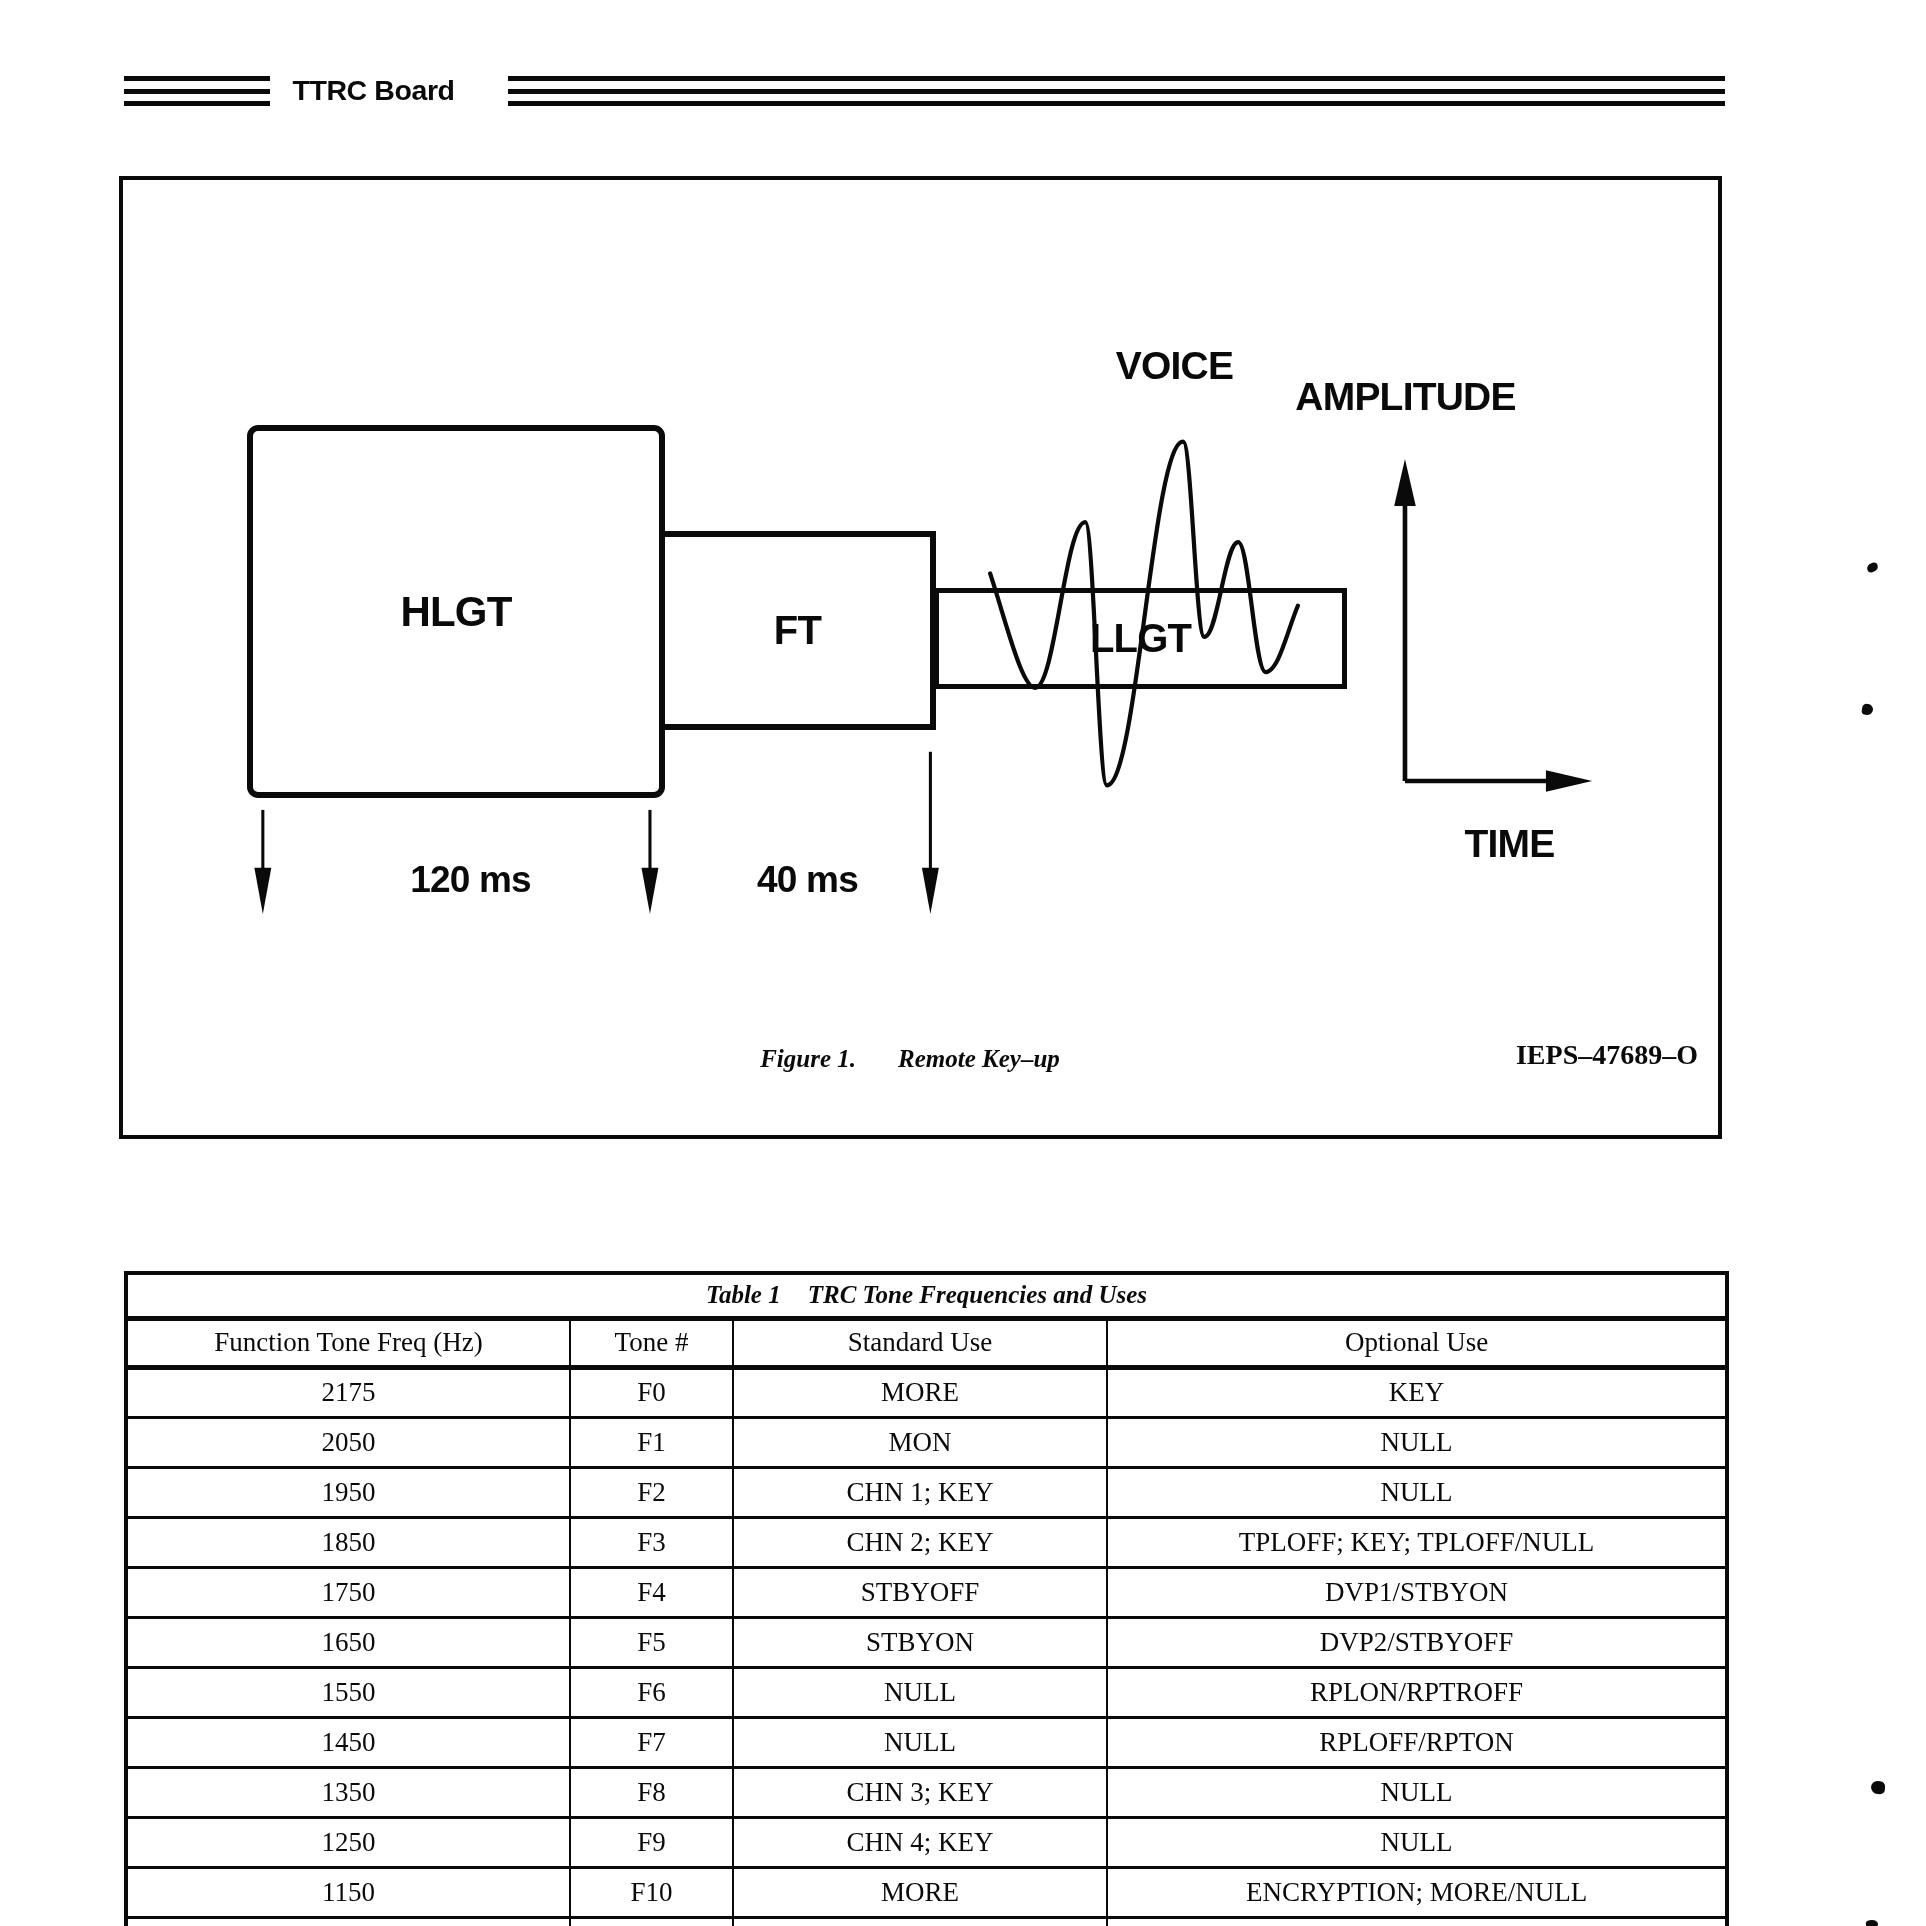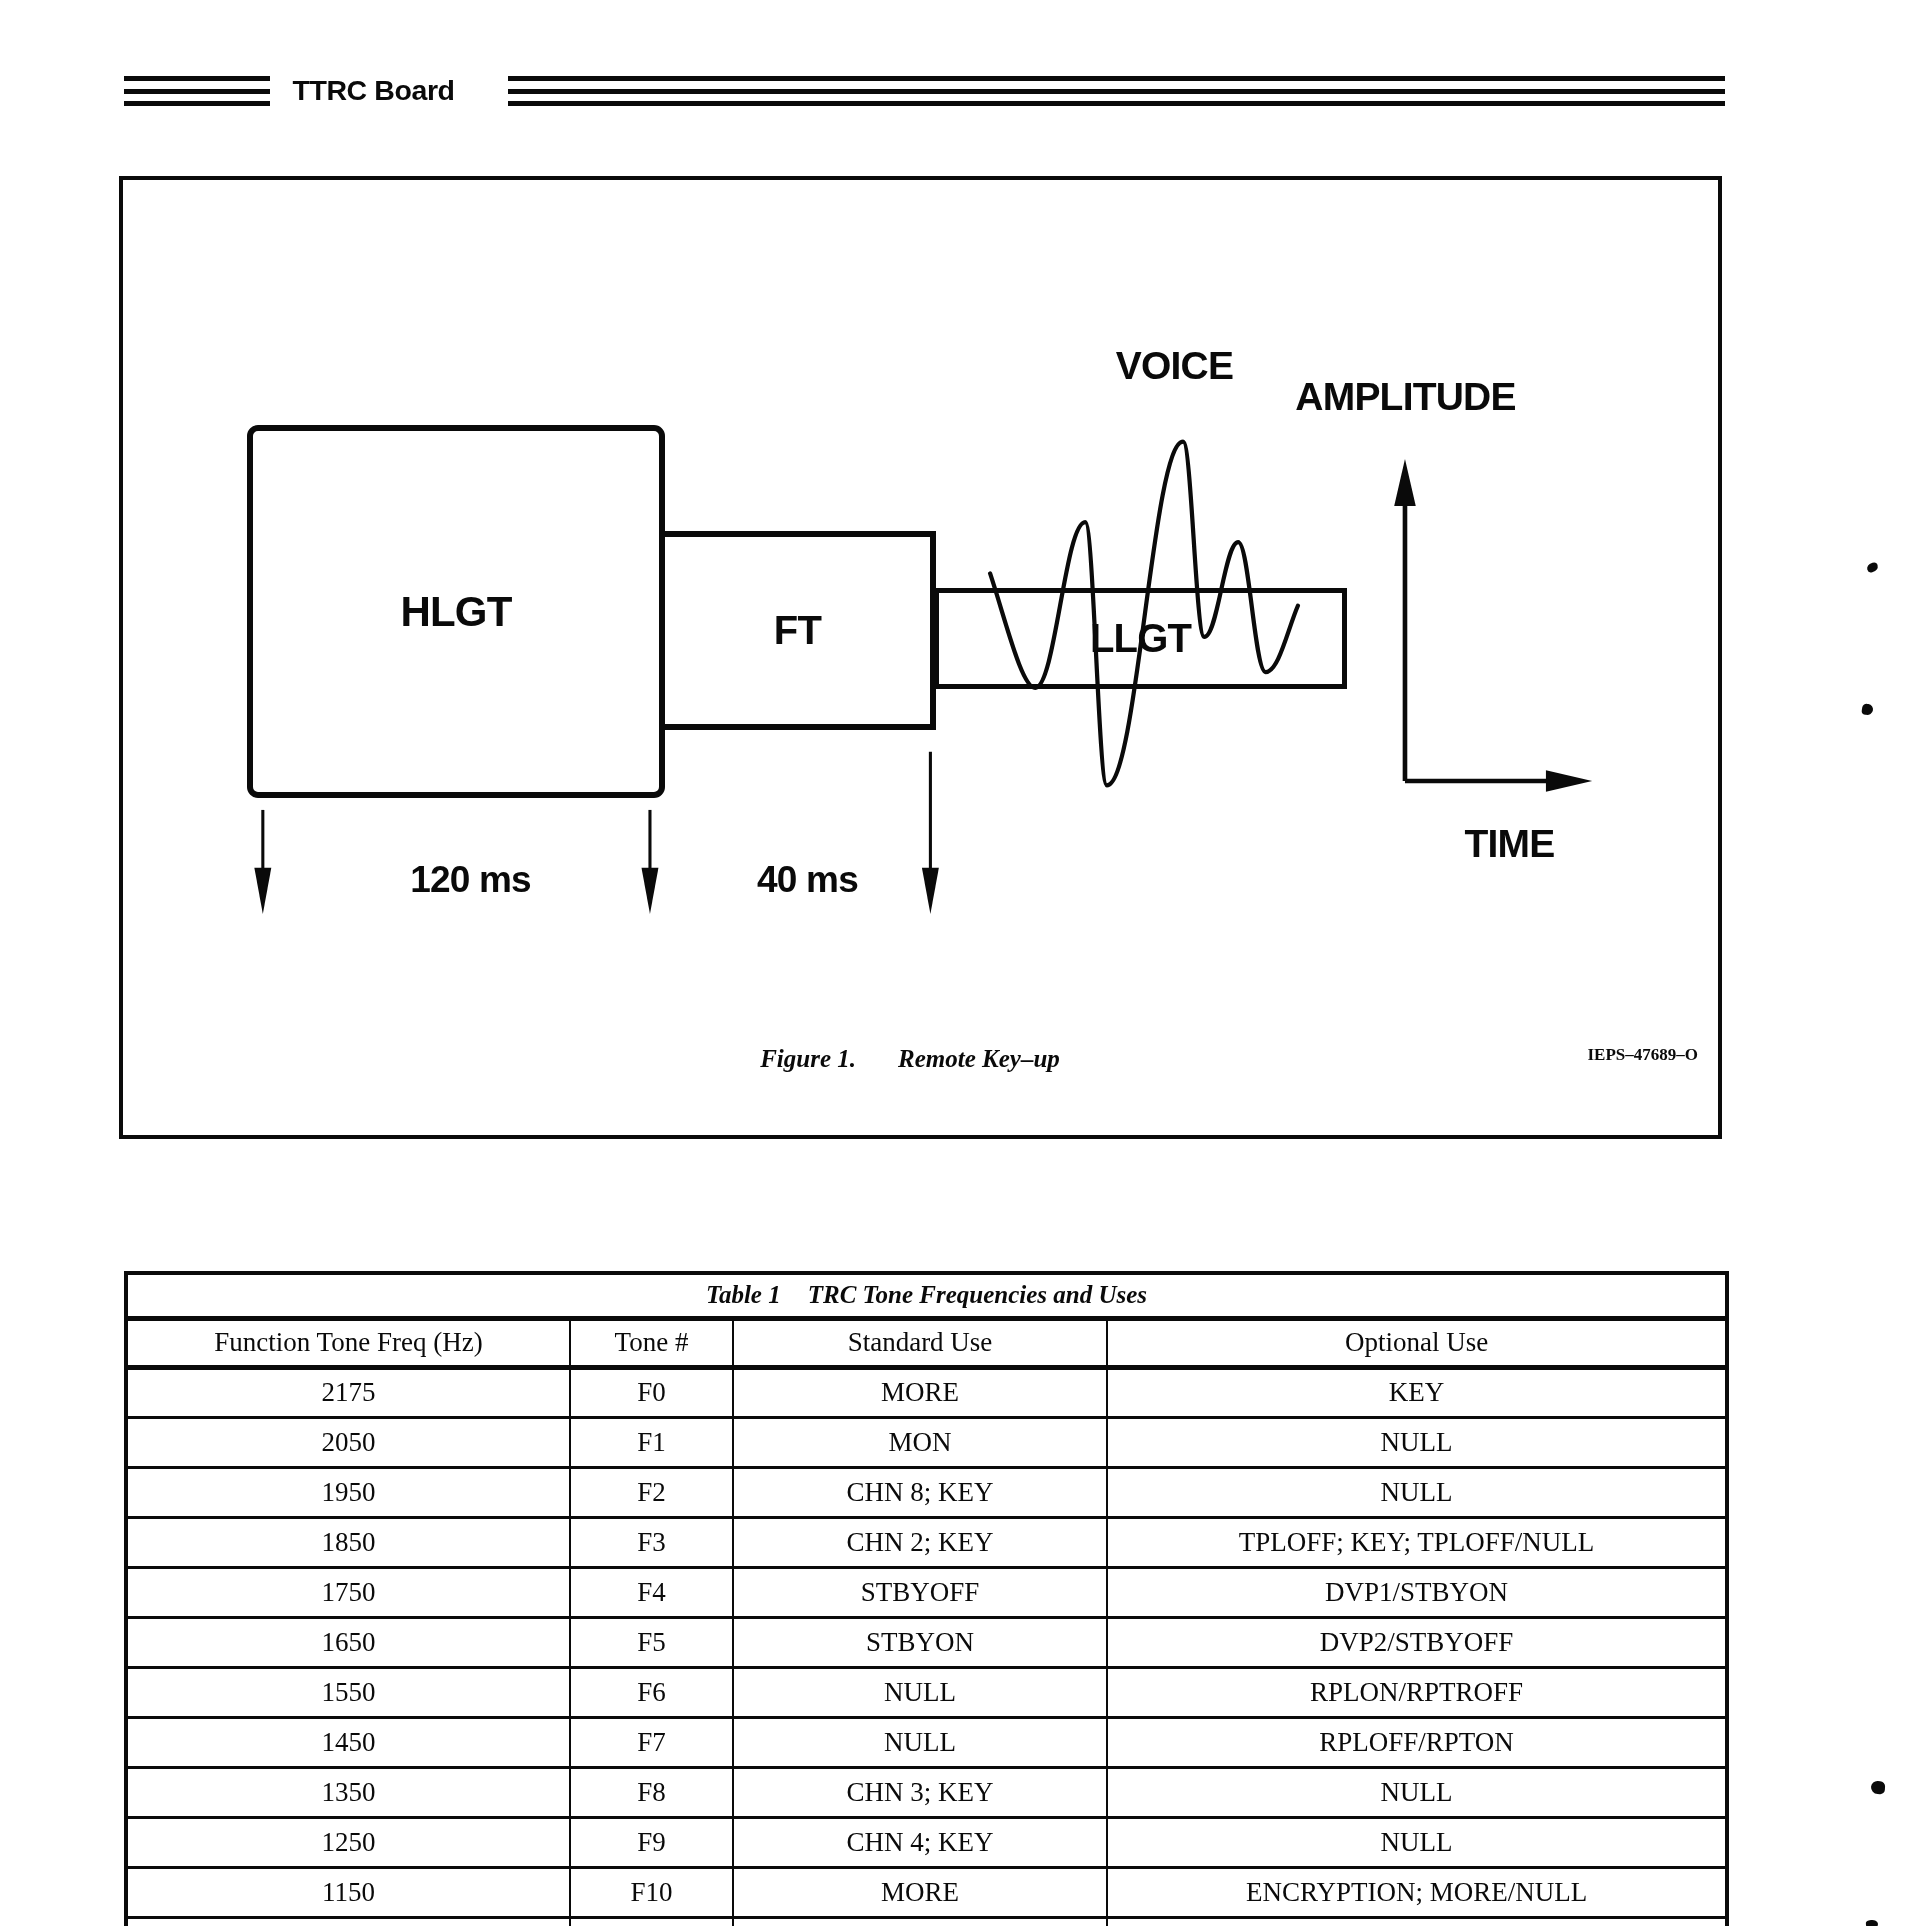--- a/index.html
+++ b/index.html
@@ -54,21 +54,21 @@
   .lbl-120ms{left:232px;top:677px;width:231px;font-size:37px;}
   .lbl-40ms{left:569px;top:677px;width:231px;font-size:37px;}
   .fig-svg{position:absolute;left:0;top:0;width:1594px;height:954px;}
   .fig-caption{
     position:absolute;left:402px;top:864px;width:770px;
     text-align:center;font-style:italic;font-weight:bold;font-size:25px;line-height:30px;
   }
   .fig-caption .cap-label{margin-right:42px;}
   .fig-drawno{
     position:absolute;left:1190px;top:859px;width:385px;
-    text-align:right;font-weight:bold;font-size:17px;line-height:31px;
+    text-align:right;font-weight:bold;font-size:28px;line-height:31px;
   }
   
   .tone-table{
     position:absolute;left:124px;top:1271px;width:1601px;
     border:4.6px solid var(--ink);
     border-collapse:collapse;
     table-layout:fixed;
     font-size:27px;
   }
   .tone-table td,.tone-table th{
@@ -198,21 +198,21 @@
     </tr>
         <tr>
       <td>2050</td>
       <td>F1</td>
       <td>MON</td>
       <td>NULL</td>
     </tr>
         <tr>
       <td>1950</td>
       <td>F2</td>
-      <td>CHN 8; KEY</td>
+      <td>CHN 1; KEY</td>
       <td>NULL</td>
     </tr>
         <tr>
       <td>1850</td>
       <td>F3</td>
       <td>CHN 2; KEY</td>
       <td>TPLOFF; KEY; TPLOFF/NULL</td>
     </tr>
         <tr>
       <td>1750</td>

